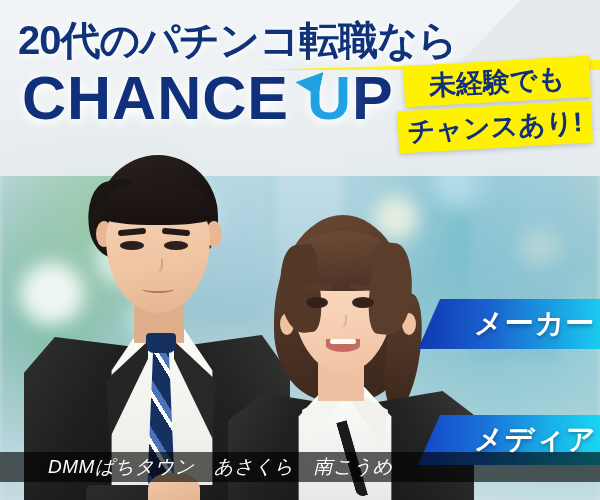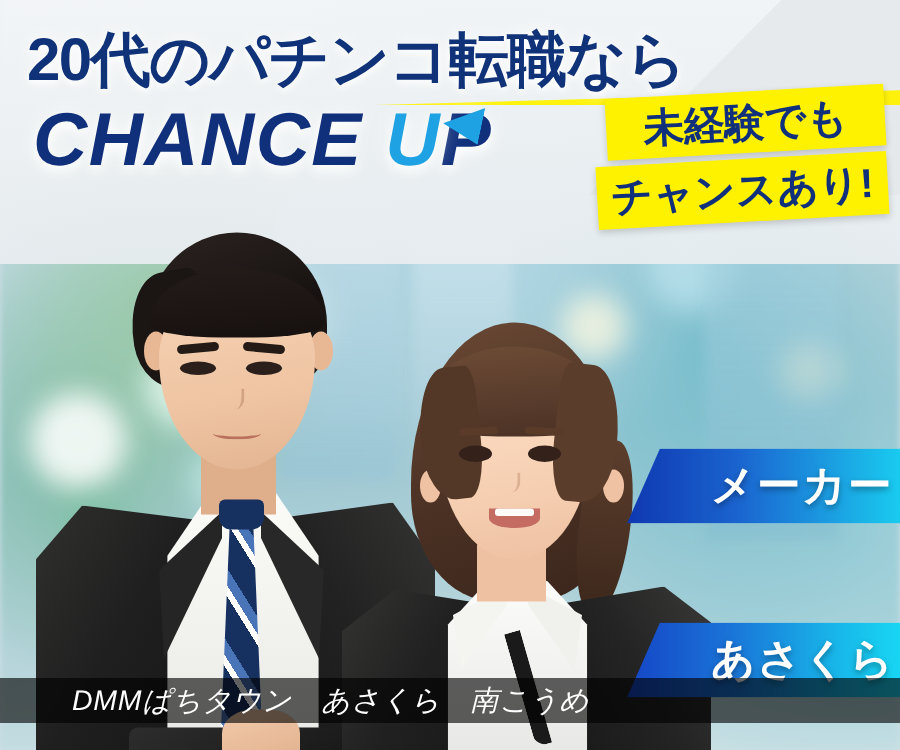--- a/index.html
+++ b/index.html
@@ -196,21 +196,21 @@
 
   
   .headline1{
     position:absolute;left:18px;top:20px;
     font-size:40px;font-weight:700;color:#0f3279;
     letter-spacing:-1px;white-space:nowrap;line-height:1;
     text-shadow:0 2px 5px rgba(255,255,255,.95),0 0 12px rgba(255,255,255,.9);
   }
   .headline2{
     position:absolute;left:22px;top:68px;
-    font-size:50px;font-weight:700;font-style:italic;color:#11307c;
+    font-size:61px;font-weight:700;color:#11307c;
     letter-spacing:1px;white-space:nowrap;line-height:1;
     text-shadow:0 3px 8px rgba(255,255,255,.95),0 0 16px rgba(255,255,255,.85);
   }
   .headline2 .u{color:#1ea2e4;position:relative;}
   .u-arrow{
     position:absolute;left:294px;top:72px;width:26px;height:34px;
     background:#1ea2e4;
     clip-path:polygon(100% 0,100% 72%,0 30%);
     transform:skewX(-12deg);
   }
@@ -330,17 +330,17 @@
 
   <div class="headline1">20代のパチンコ転職なら</div>
 
   <div class="headline2"><span>CHANCE </span><span class="u">U</span><span>P</span></div>
   <div class="u-arrow"></div>
 
   <div class="badge badge1">未経験でも</div>
   <div class="badge badge2">チャンスあり!</div>
 
   <div class="cat cat2">メーカー</div>
-  <div class="cat cat4">あさくら</div>
+  <div class="cat cat4">メディア</div>
 
   <div class="credit">DMMぱちタウン　あさくら　南こうめ</div>
 
 </div>
 
 </body></html>

